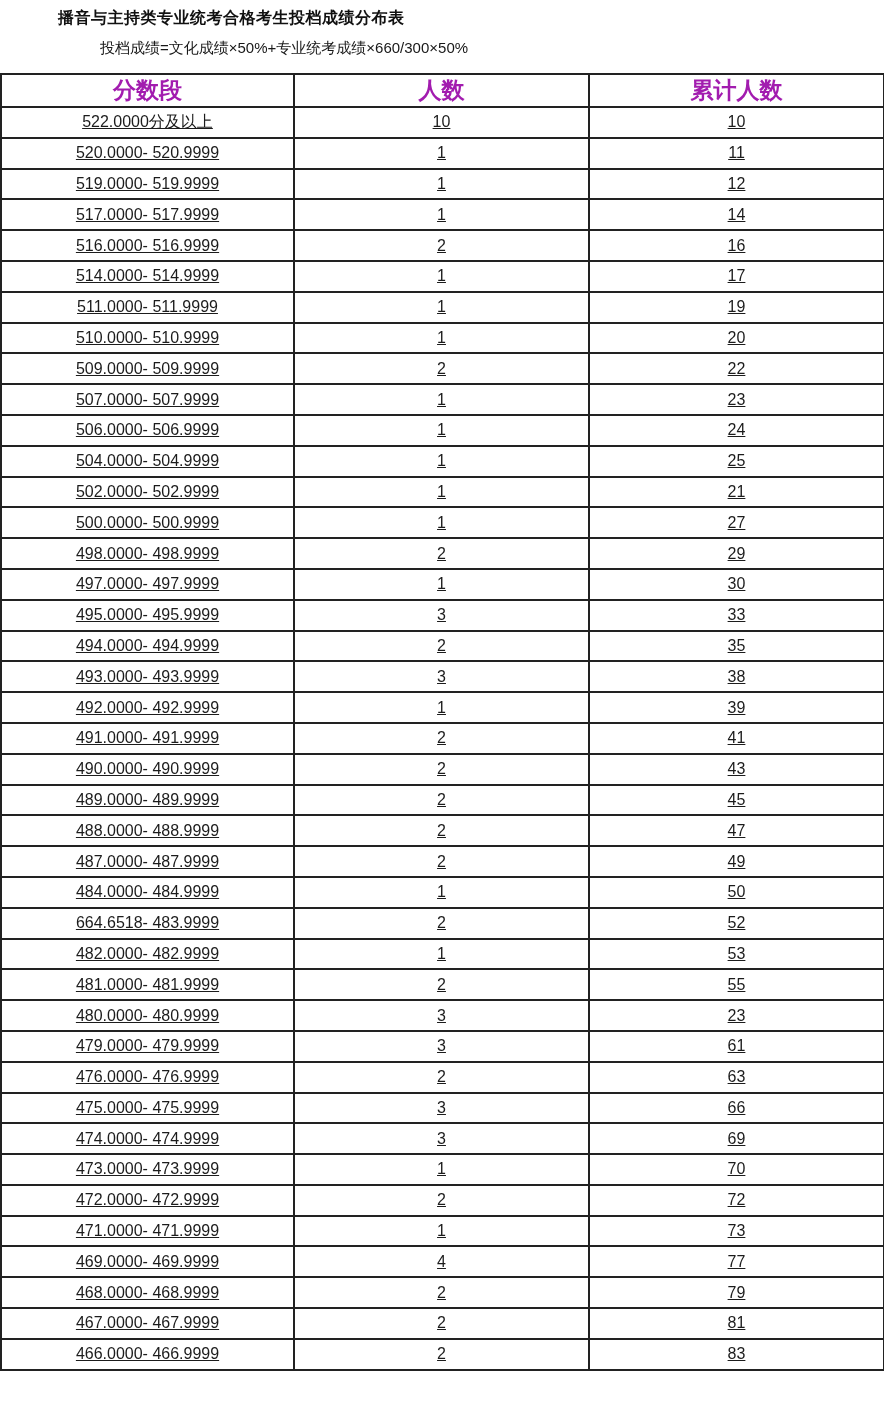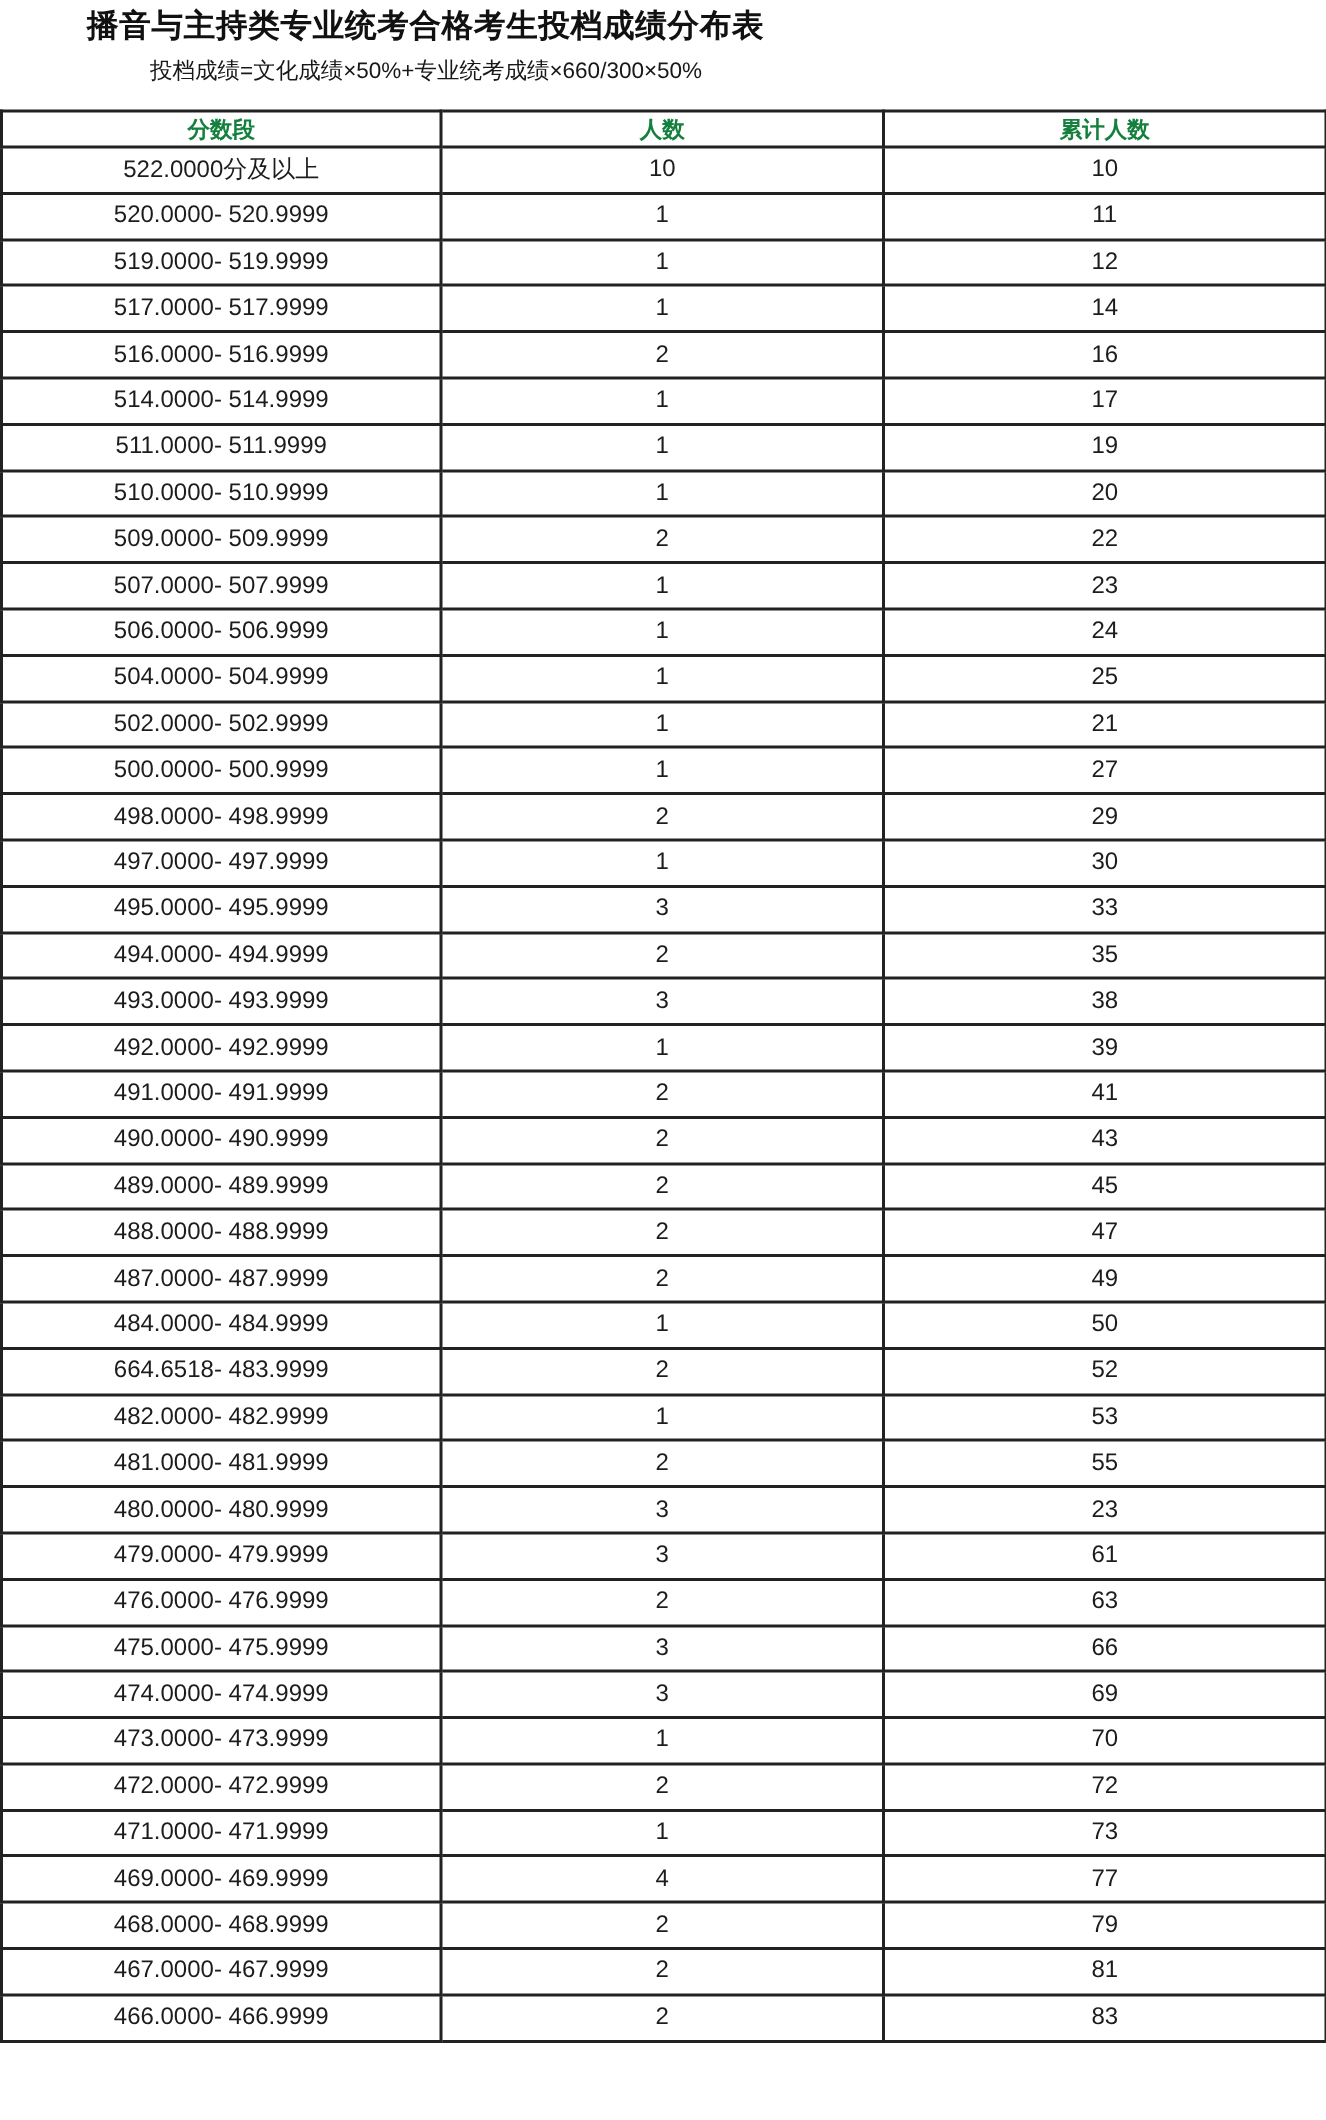--- a/index.html
+++ b/index.html
@@ -10,21 +10,21 @@
     height: 1413px;
     overflow: hidden;
     font-family: "Liberation Sans", "DejaVu Sans", sans-serif;
     color: #1c1c1c;
   }
   .doc {
     width: 884px;
   }
   .title {
     margin: 4px 0 0 58px;
-    font-size: 21px;
+    font-size: 16px;
     line-height: 27px;
     font-weight: 700;
     letter-spacing: 0.5px;
     color: #111111;
   }
   .subtitle {
     margin: 8px 0 16px 100px;
     font-size: 15px;
     line-height: 18px;
     font-weight: 400;
@@ -43,25 +43,25 @@
   table.score-table th,
   table.score-table td {
     border: 2px solid #222222;
     text-align: center;
     vertical-align: middle;
     padding: 0;
     overflow: hidden;
     white-space: nowrap;
   }
   table.score-table thead tr { height: 24px; }
-  table.score-table tbody tr { height: 30.8px; }
+  table.score-table tbody tr { height: 30.8px; text-decoration: underline; }
   table.score-table th {
-    font-size: 15px;
+    font-size: 23px;
     font-weight: 700;
-    color: #15803d;
+    color: #a21caf;
   }
   table.score-table td {
     font-size: 16px;
     font-weight: 400;
     color: #1c1c1c;
   }
 </style>
 </head>
 <body>
 

